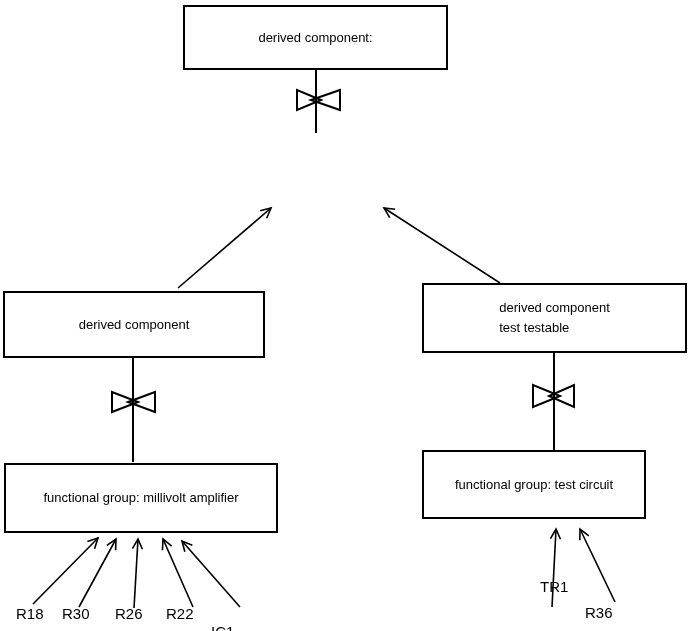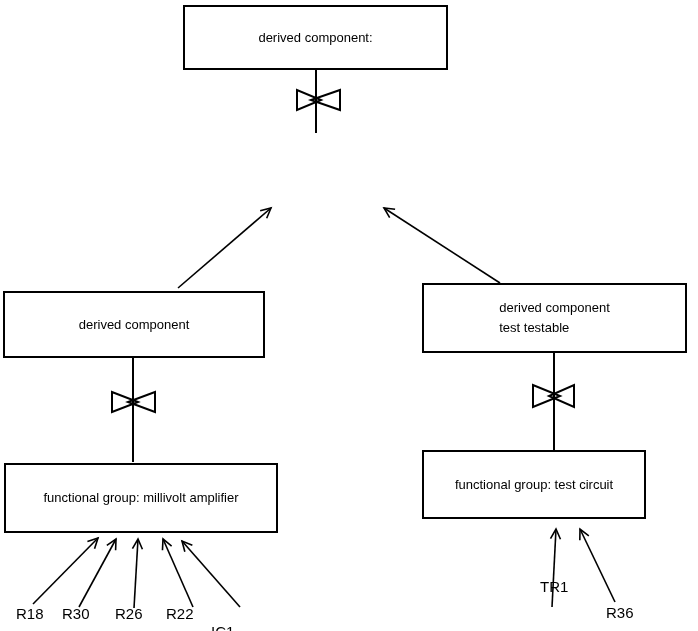--- a/index.html
+++ b/index.html
@@ -125,15 +125,15 @@
       <div>functional group: test circuit</div>
     </div>
   </div>
 
   <div class="leaf-label" style="left:16px; top:606px;">R18</div>
   <div class="leaf-label" style="left:62px; top:606px;">R30</div>
   <div class="leaf-label" style="left:115px; top:606px;">R26</div>
   <div class="leaf-label" style="left:166px; top:606px;text-align:right;">R22</div>
   <div class="leaf-label" style="left:211px; top:624px;">IC1</div>
   <div class="leaf-label" style="left:540px; top:579px;">TR1</div>
-  <div class="leaf-label" style="left:606px; top:605px;">R36</div>
+  <div class="leaf-label" style="left:585px; top:605px;">R36</div>
 
 </div>
 
 </body></html>

